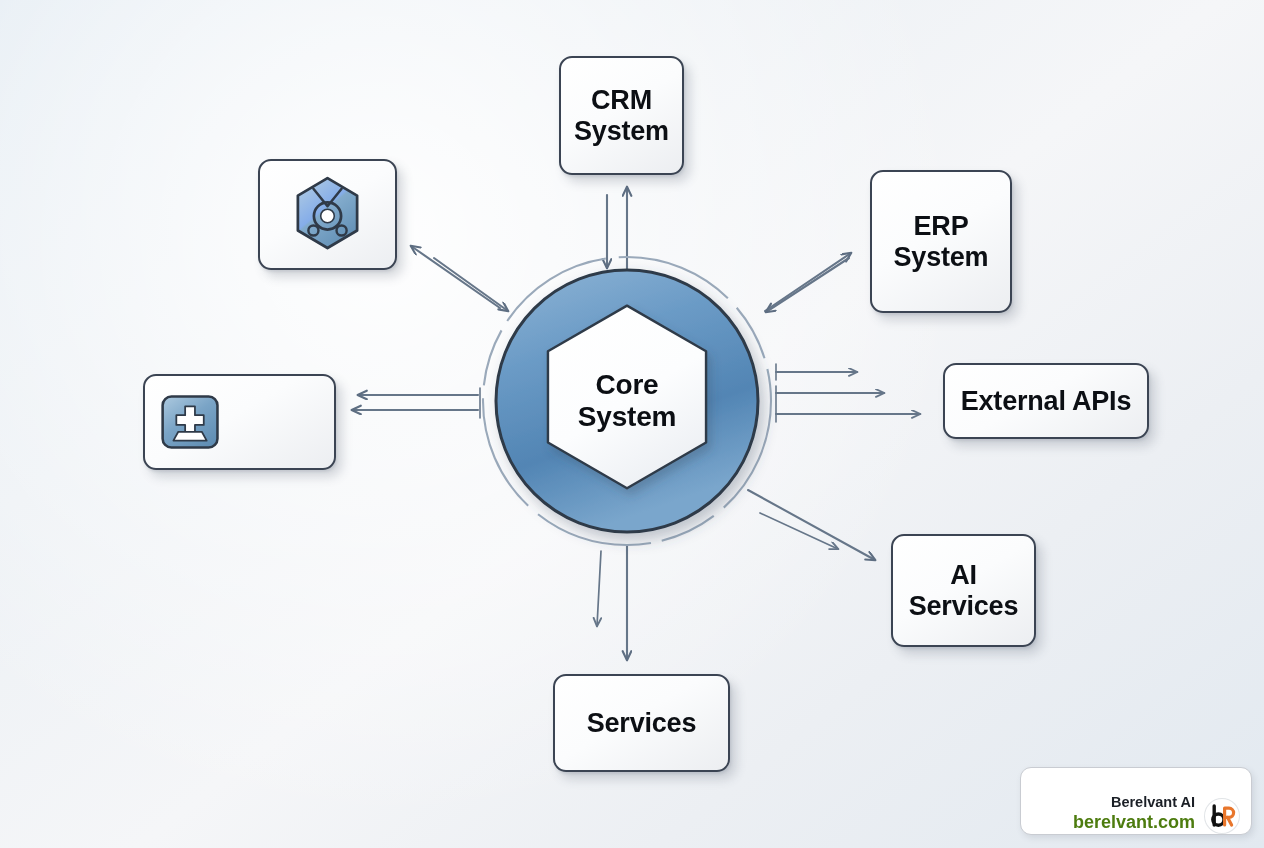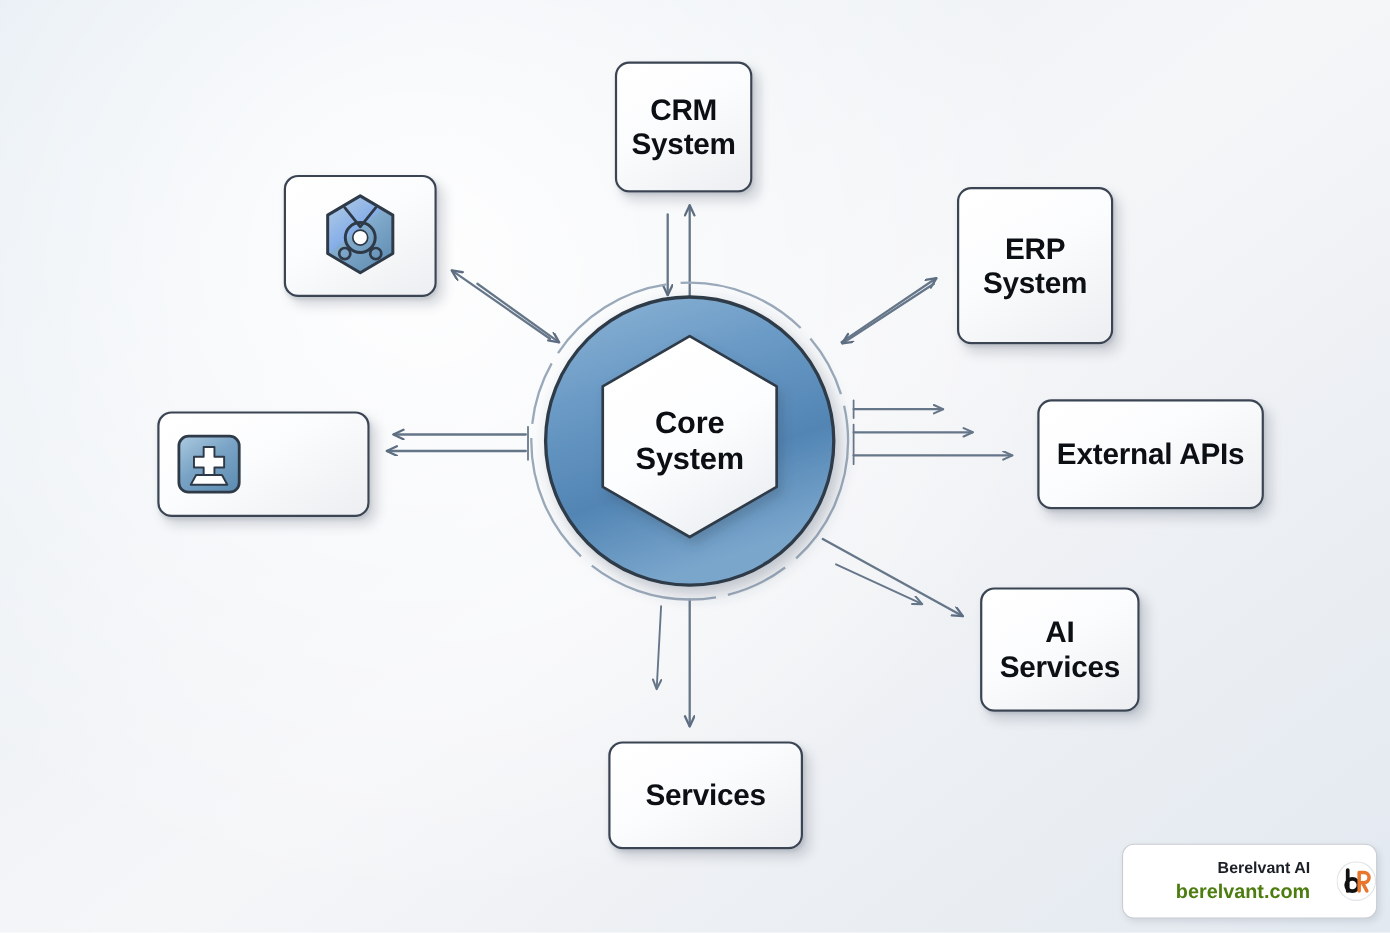--- a/index.html
+++ b/index.html
@@ -41,21 +41,21 @@
     letter-spacing: -0.2px;
     padding: 4px 8px;
   }
   .node .label { display: block; white-space: pre-line; }
 
   .node.icon-node { padding: 0; }
 
   
   #node-crm       { left: 559px; top: 56px;  width: 125px; height: 119px; }
   #node-erp       { left: 870px; top: 170px; width: 142px; height: 143px; }
-  #node-apis      { left: 943px; top: 363px; width: 206px; height: 100px; }
+  #node-apis      { left: 943px; top: 363px; width: 206px; height: 76px; }
   #node-ai        { left: 891px; top: 534px; width: 145px; height: 113px; }
   #node-services  { left: 553px; top: 674px; width: 177px; height: 98px; }
   #node-left      { left: 143px; top: 374px; width: 193px; height: 96px; }
   #node-topleft   { left: 258px; top: 159px; width: 139px; height: 111px; }
 
   
   .icon-hex-wrap { width: 100%; height: 100%; display: flex; align-items: center; justify-content: center; }
 
   
   #hub {
@@ -98,23 +98,24 @@
     left: 1020px;
     top: 767px;
     width: 232px;
     height: 68px;
     box-sizing: border-box;
     background: #ffffff;
     border: 1.4px solid #c9ccd2;
     border-radius: 11px;
     box-shadow: 2px 3px 6px rgba(70,80,95,0.13);
     display: flex;
-    align-items: center;
+    align-items: flex-end;
     justify-content: flex-end;
-    gap: 24px;
+    padding-right: 11px;
+    gap: 9px;
   }
   #watermark .wm-text { text-align: right; line-height: 1.26; }
   #watermark .wm-title { font-size: 14.5px; font-weight: 700; color: #1b1f26; }
   #watermark .wm-url   { font-size: 18px; font-weight: 700; color: #4d7c0f; }
   #watermark .wm-logo {
     width: 36px; height: 36px; border-radius: 50%;
     background: #ffffff;
     display: flex; align-items: center; justify-content: center;
     box-shadow: 0 0 0 1px rgba(200,205,212,0.55) inset;
     flex: none;

